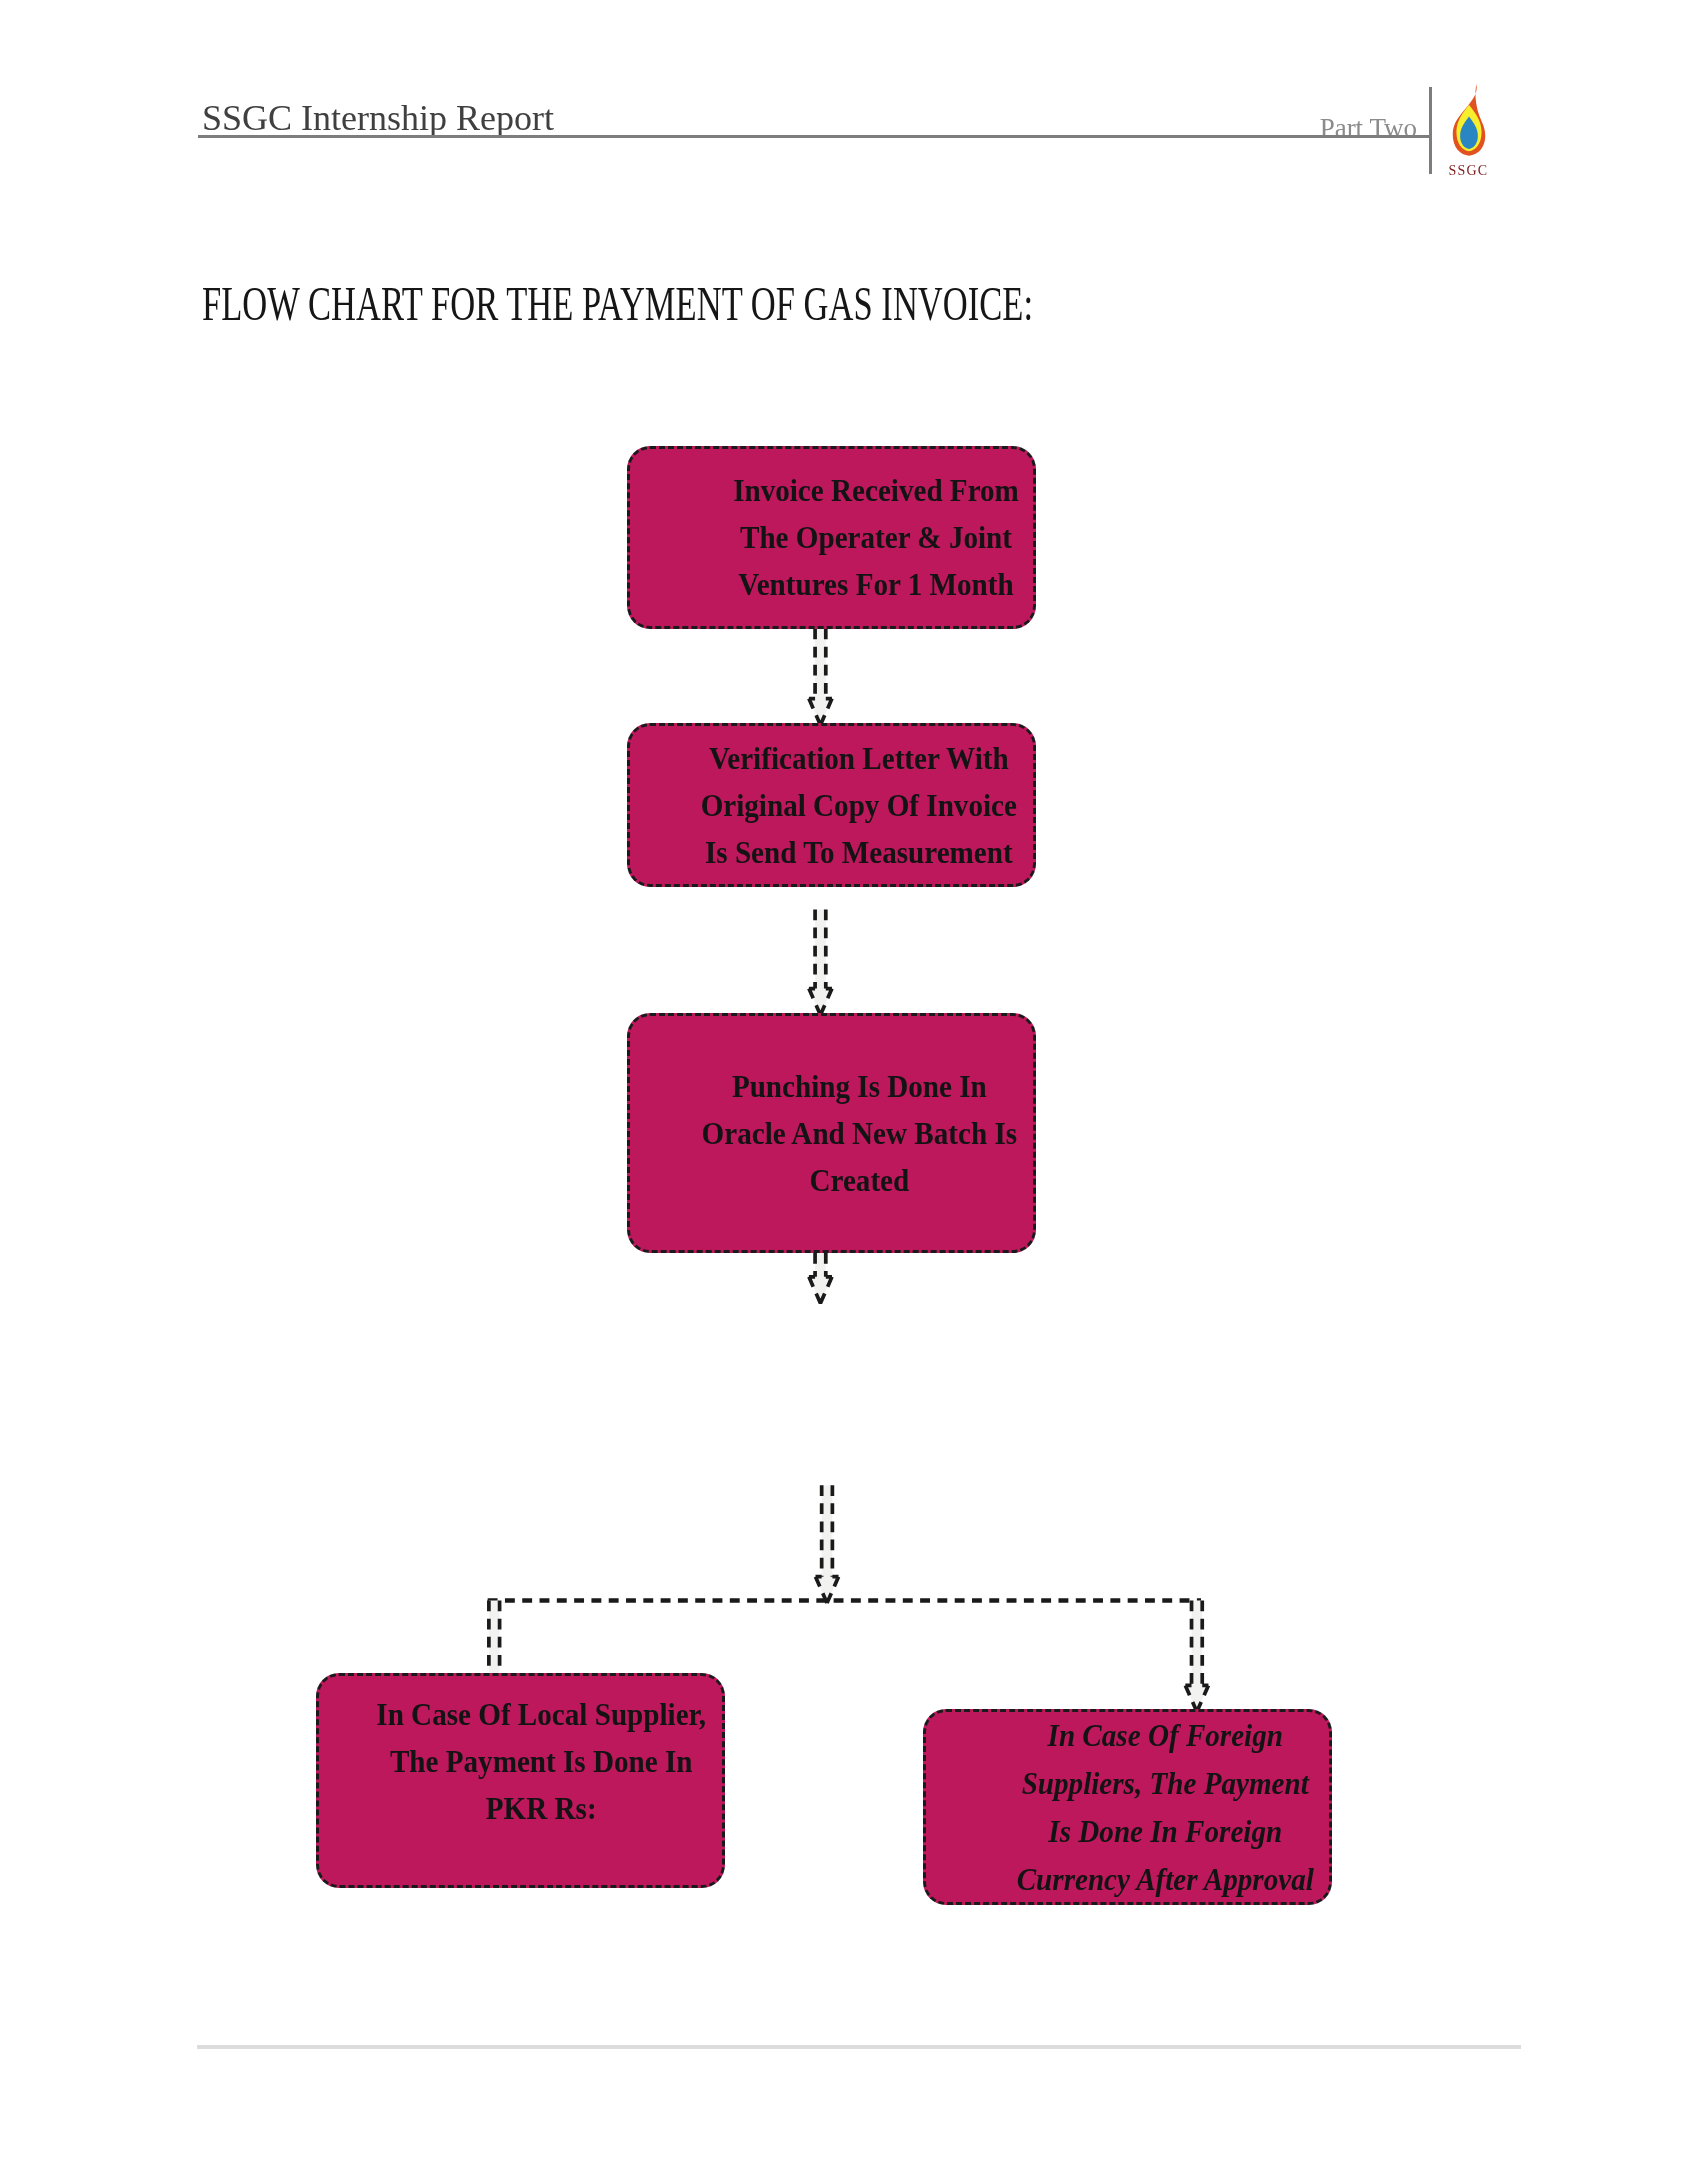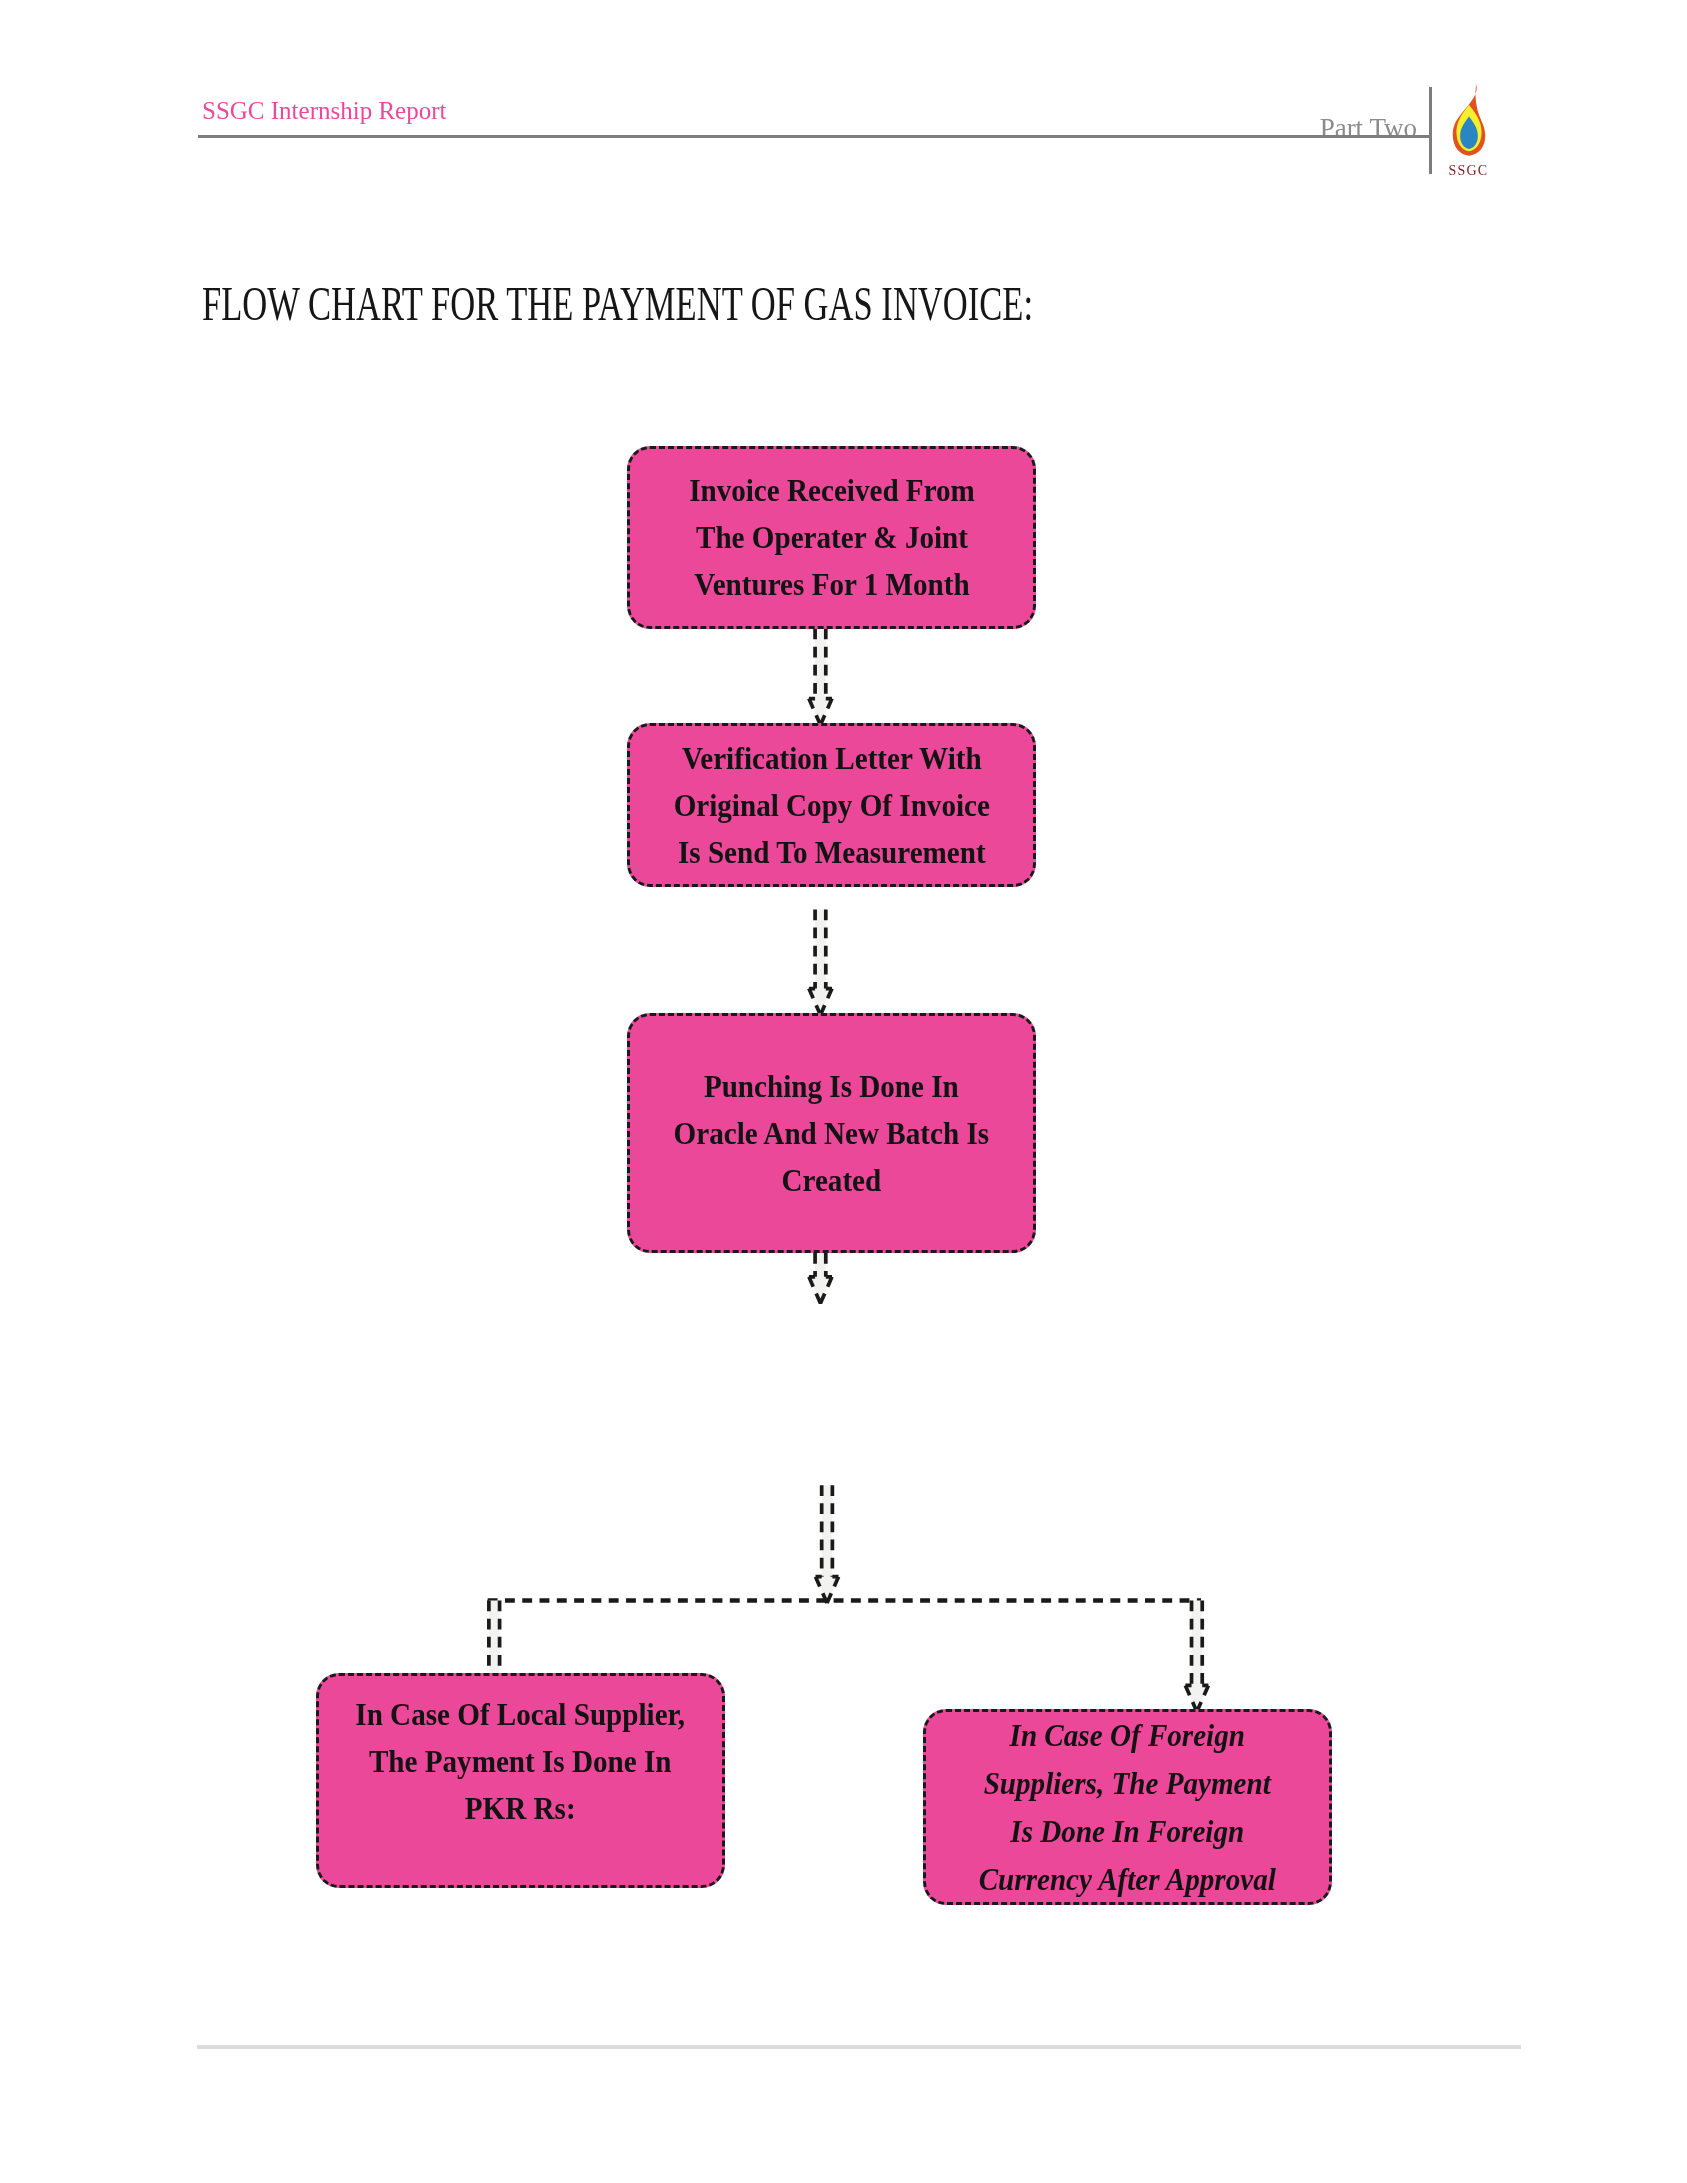--- a/index.html
+++ b/index.html
@@ -1,35 +1,35 @@
 <!DOCTYPE html>
 <html style="font-size:13px"><head>
 <meta charset="utf-8">
 <style>
   html,body{margin:0;padding:0;background:#ffffff;}
   .page{position:relative;width:1687px;height:2183px;background:#ffffff;overflow:hidden;
         font-family:"Liberation Serif", serif;}
   .abs{position:absolute;}
 
   
-  .header-left{left:202px;top:97px;font-size:25px;color:#ec4899;white-space:nowrap;}
+  .header-left{left:202px;top:97px;font-size:36px;color:#404040;white-space:nowrap;}
   .header-right{left:1252px;top:113px;width:165px;text-align:right;font-size:27px;color:#8b8b8b;white-space:nowrap;}
   .header-rule{left:198px;top:135px;width:1233px;height:3.3px;background:#7d7d7d;}
   .header-divider{left:1429px;top:87px;width:3.3px;height:87px;background:#7d7d7d;}
   .logo-wrap{left:1442px;top:84px;width:53px;text-align:center;}
   .logo-caption{font-size:14px;letter-spacing:1.2px;color:#7f1d1d;margin-top:0.8px;}
 
   
   .page-title{left:202px;top:277px;font-size:48px;line-height:53px;color:#161616;
               transform:scaleX(0.72);transform-origin:left top;white-space:nowrap;}
 
   
-  .flow-node{position:absolute;box-sizing:border-box;background:#ec4899;
+  .flow-node{position:absolute;box-sizing:border-box;background:#be185d;
              border:3.3px dashed #1a1a1a;border-radius:23px;
-             display:flex;align-items:center;justify-content:center;}
+             display:flex;align-items:center;justify-content:flex-end;}
   .node-text{font-weight:700;font-size:32px;line-height:47px;color:#131313;
              text-align:center;white-space:pre-line;transform:scaleX(0.91);}
   .n1{left:627px;top:446px;width:409px;height:183px;}
   .n2{left:627px;top:723px;width:409px;height:164px;}
   .n3{left:627px;top:1013px;width:409px;height:240px;}
   .n4{left:627px;top:1300px;width:409px;height:185px;}
   .n4 .node-text{line-height:44px;}
   .n5{left:316px;top:1673px;width:409px;height:215px;align-items:flex-start;padding-top:15px;}
   .n6{left:923px;top:1709px;width:409px;height:196px;font-style:italic;}
   .n6 .node-text{line-height:48px;}

